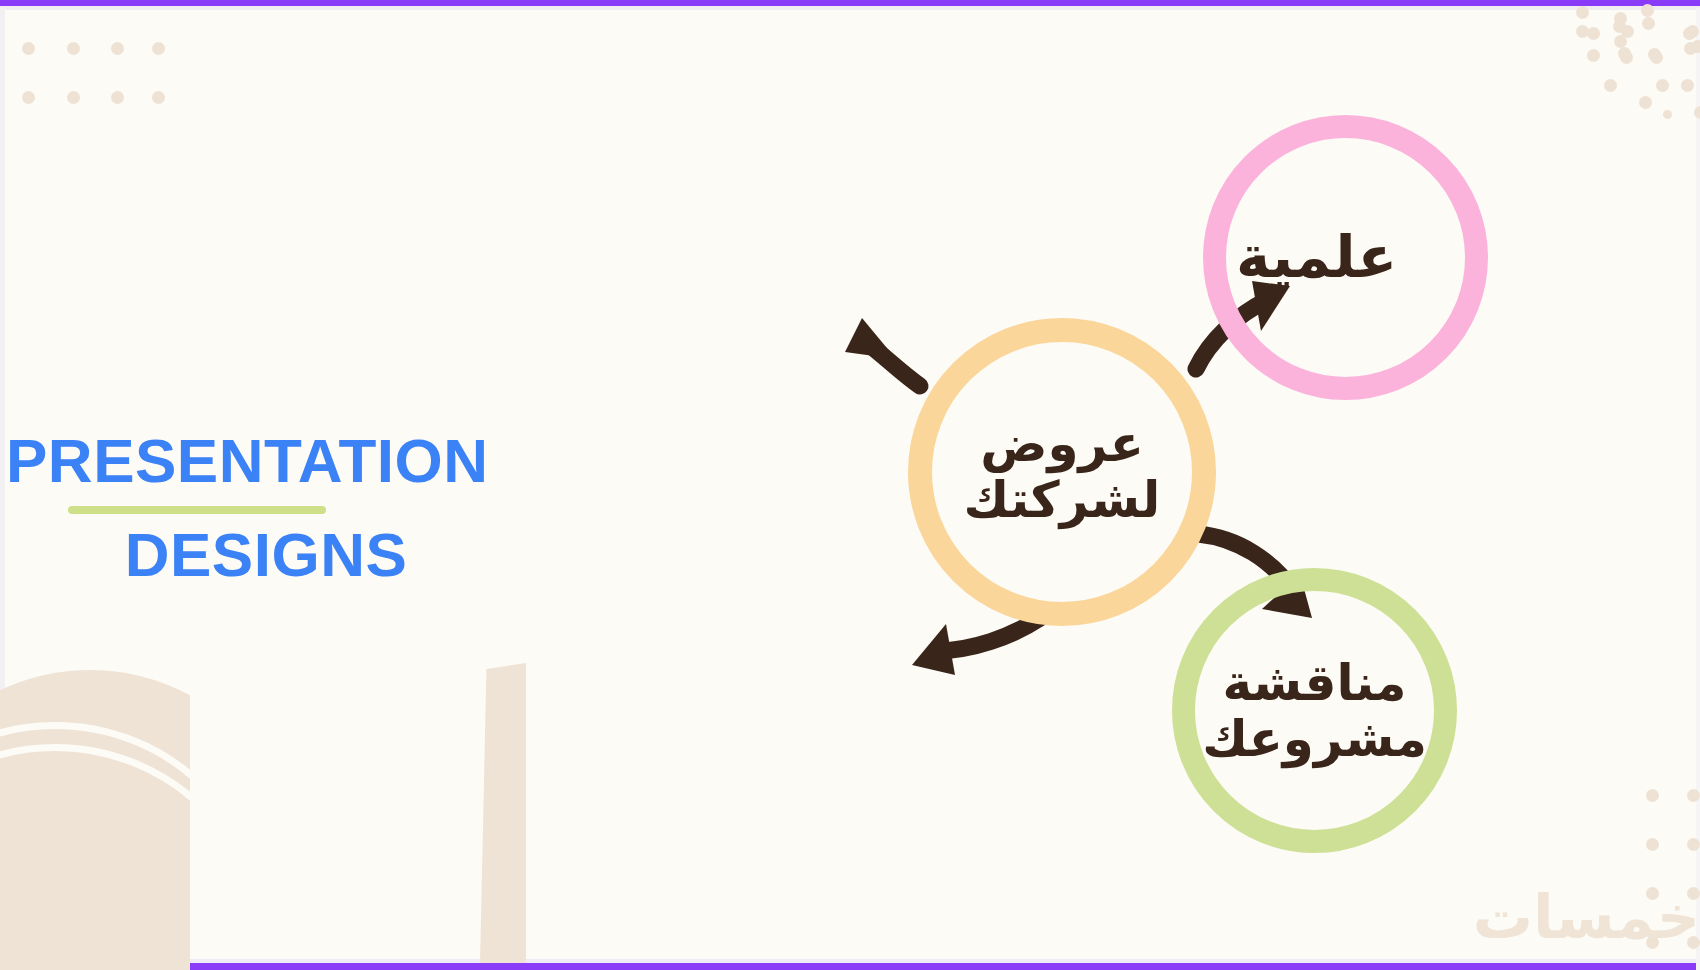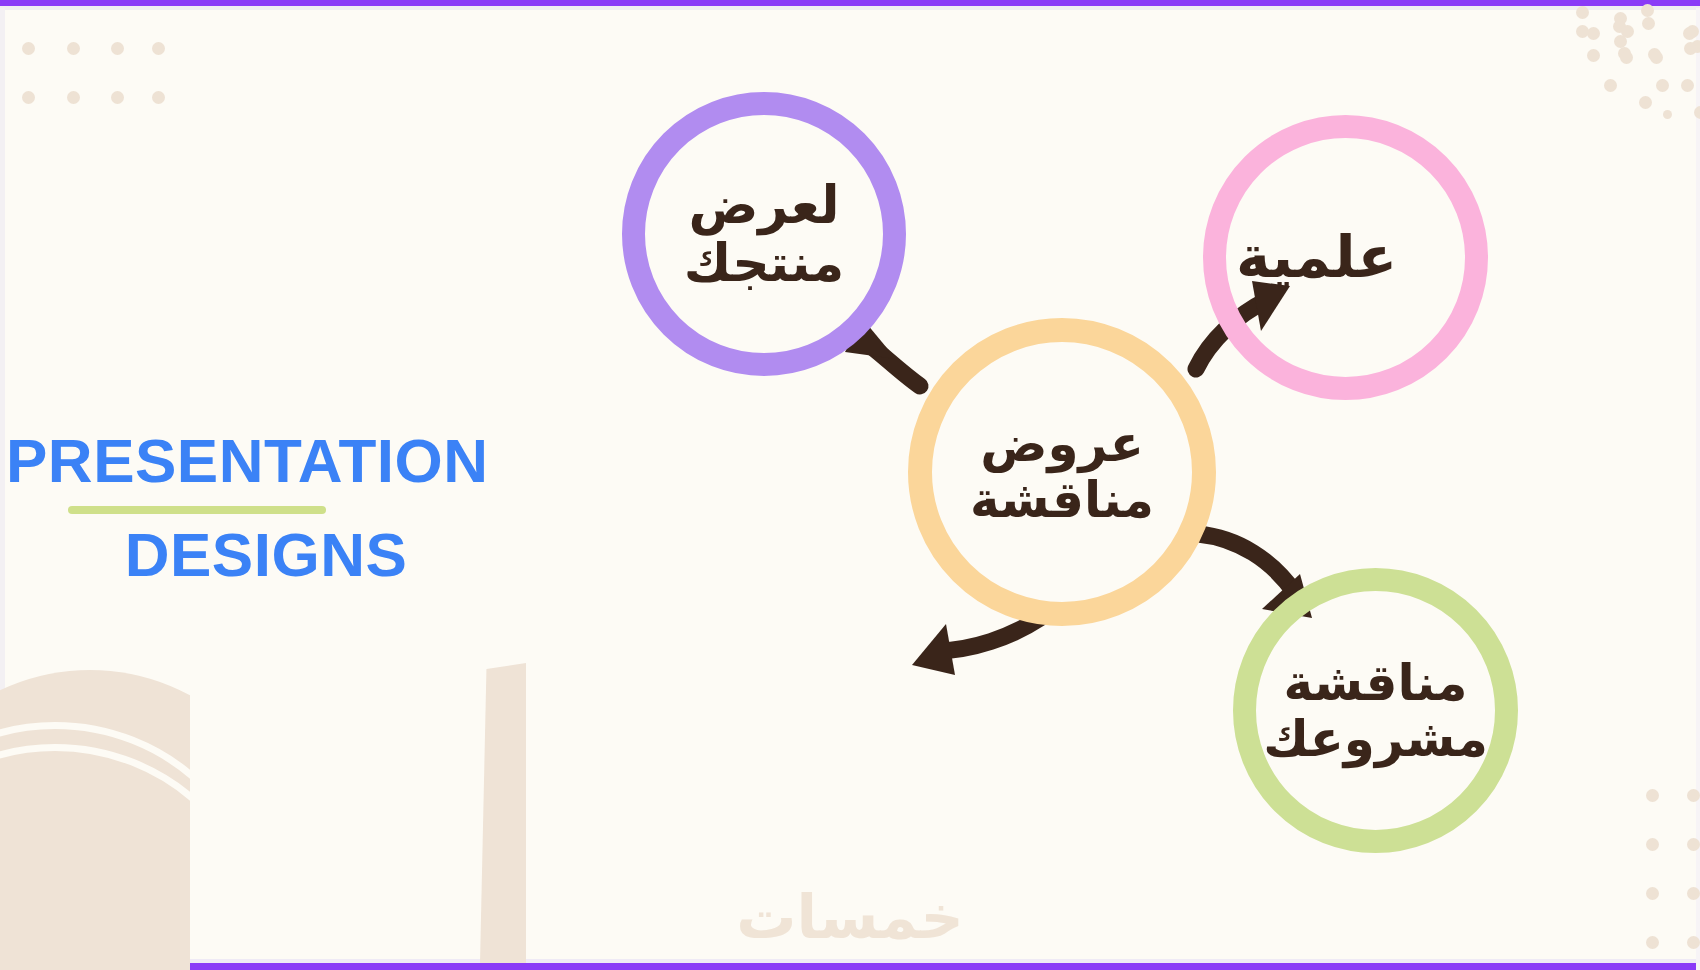--- a/index.html
+++ b/index.html
@@ -168,41 +168,40 @@
     font-size: 58px;
     justify-content: flex-end;
   }
   #bubble-blue {
     left: 598px; top: 576px;
     width: 288px; height: 288px;
     border: 23px solid #79c8f2;
     font-size: 52px;
   }
   #bubble-green {
-    left: 1233px; top: 568px;
+    left: 1172px; top: 568px;
     width: 285px; height: 285px;
     border: 23px solid #cde095;
     font-size: 50px;
   }
 
   
   .arrows {
     position: absolute;
     left: 0; top: 0;
     width: 1700px; height: 970px;
     pointer-events: none;
   }
 
   
   .watermark {
     position: absolute;
     left: 0;
     bottom: 18px;
     width: 1700px;
-    text-align: center;
     color: #f0e4d6;
     font-size: 60px;
     font-weight: bold;
     direction: rtl;
     font-family: "DejaVu Sans", sans-serif;
     letter-spacing: 2px;
   }
 </style>
 </head>
 <body>
@@ -290,32 +289,29 @@
       <path d="M 1198 534 C 1238 538, 1272 560, 1295 593"></path>
     </g>
     <g fill="#3a251a">
       <polygon points="862,318 896,359 845,352"></polygon>
       <polygon points="1290,286 1261,331 1252,281"></polygon>
       <polygon points="912,665 946,624 955,675"></polygon>
       <polygon points="1312,618 1262,609 1300,574"></polygon>
     </g>
   </svg>
 
-  <div class="bubble" id="bubble-purple">
-    <span class="txt">لعرض منتجك</span>
-  </div>
 
   <div class="bubble" id="bubble-pink">
     <span class="txt">علمية</span>
   </div>
 
 
   <div class="bubble" id="bubble-green">
     <span class="txt">مناقشة مشروعك</span>
   </div>
 
   <div class="bubble" id="bubble-center">
-    <span class="txt">عروض مناقشة</span>
+    <span class="txt">عروض لشركتك</span>
   </div>
 
   <div class="watermark">خمسات</div>
 
 </div>
 
 </body></html>

